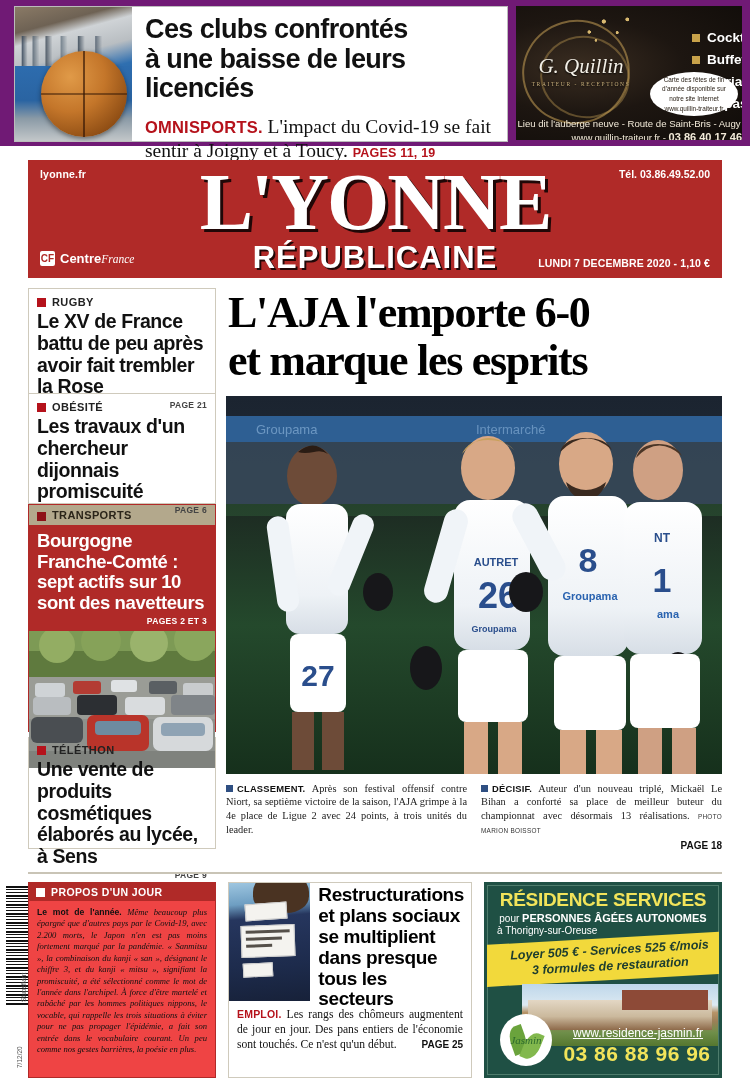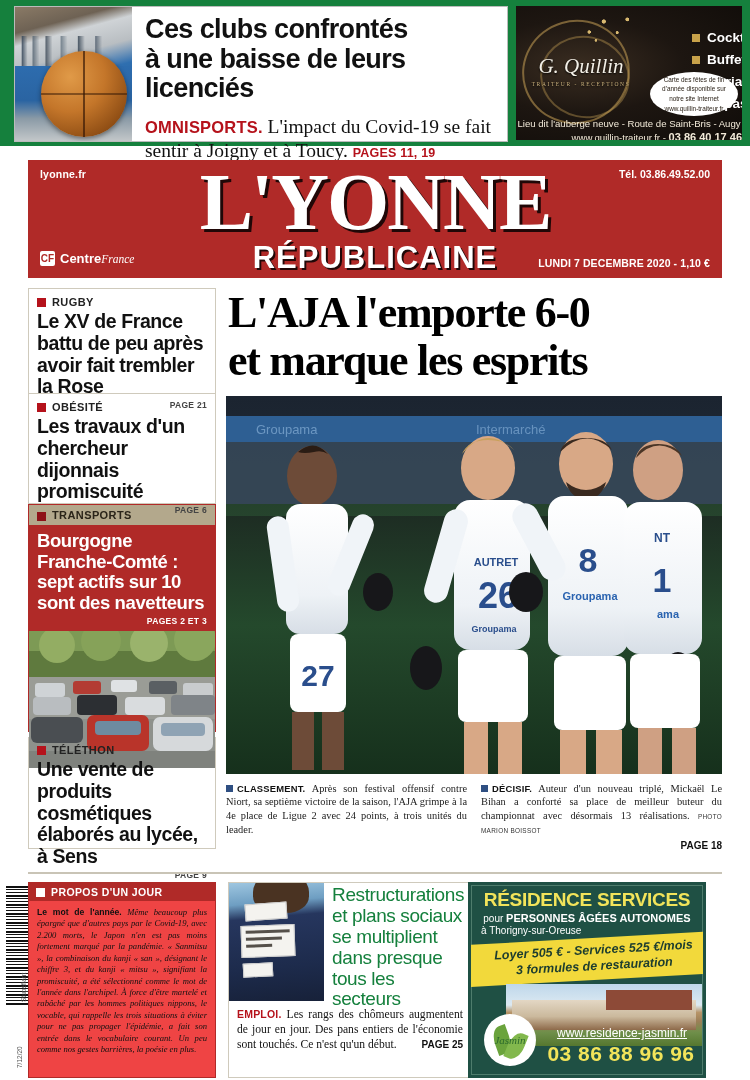--- a/index.html
+++ b/index.html
@@ -6,21 +6,21 @@
   html,body{margin:0;padding:0;}
   body{
     width:750px;height:1080px;overflow:hidden;
     background:#ffffff;
     font-family:"Liberation Sans", sans-serif;
     color:#111;
   }
   .page{position:relative;width:750px;height:1080px;background:#fff;}
 
   
-  .topstrip{position:absolute;left:0;top:0;width:750px;height:146px;background:#15803d;}
+  .topstrip{position:absolute;left:0;top:0;width:750px;height:146px;background:#701a75;}
   .top-teaser{
     position:absolute;left:14px;top:6px;width:492px;height:134px;
     border:1px solid #bbb;background:#fff;display:flex;
   }
   .teaser-photo{
     width:117px;height:100%;position:relative;overflow:hidden;
     background:linear-gradient(165deg,#8a7a66 0%,#6e6254 16%,#cfd3d6 24%,#b9bec2 38%,#2f6fb0 52%,#2a64a2 66%,#c9862f 78%,#9d5f20 100%);
   }
   .teaser-photo .gymfloor{position:absolute;left:0;bottom:0;width:100%;height:56%;
     background:linear-gradient(180deg,#2d6cae 0%,#2a64a2 46%,#8a9aa6 70%,#c3c7c9 100%);}
@@ -161,26 +161,26 @@
   .mid-photo .hair{position:absolute;left:24px;top:-12px;width:56px;height:42px;border-radius:50% 50% 40% 40%;
     background:#4a3322;}
   .mid-photo .sign{position:absolute;background:#f4f3ef;border:1px solid #ccc;}
   .mid-photo .s1{left:16px;top:20px;width:40px;height:15px;transform:rotate(-4deg);}
   .mid-photo .s2{left:12px;top:42px;width:52px;height:30px;transform:rotate(-2deg);}
   .mid-photo .s3{left:14px;top:80px;width:28px;height:12px;transform:rotate(-3deg);}
   .mid-photo .s2 i{position:absolute;left:4px;top:4px;right:4px;height:3px;background:#55504a;display:block;}
   .mid-photo .s2 i+i{top:11px;width:70%;}
   .mid-photo .s2 i+i+i{top:18px;width:50%;}
   .mid-headwrap{flex:1;padding:2px 7px 0 8px;box-sizing:border-box;}
-  .mid-head{font-size:19px;font-weight:400;line-height:1.10;letter-spacing:-.4px;color:#15803d;}
+  .mid-head{font-size:19px;font-weight:700;line-height:1.10;letter-spacing:-.4px;color:#000000;}
   .mid-cap{padding:6px 8px 4px 8px;font-family:"Liberation Serif",serif;font-size:11.6px;line-height:1.30;text-align:justify;color:#111;}
   .mid-cap b.lbl{font-family:"Liberation Sans",sans-serif;font-weight:700;font-size:10.5px;color:#b5121b;letter-spacing:.2px;}
   .mid-page{font-family:"Liberation Sans",sans-serif;font-weight:700;font-size:10px;float:right;margin-top:1px;}
 
-  .resad{position:absolute;left:468px;top:10px;width:238px;height:196px;background:#f9a8d4;
+  .resad{position:absolute;left:484px;top:10px;width:238px;height:196px;background:#f9a8d4;
     border:3px solid #1f5044;box-sizing:border-box;overflow:hidden;}
   .res-inner{position:relative;width:100%;height:100%;background:#1f5044;border:1px solid #4e7c6c;box-sizing:border-box;}
   .res-t1{text-align:center;color:#f2e45a;font-weight:700;font-size:19px;letter-spacing:-.3px;margin-top:3px;}
   .res-t2{text-align:center;color:#fff;font-size:11px;font-weight:700;margin-top:1px;}
   .res-t2 small{font-weight:400;font-size:10px;}
   .res-t3{text-align:left;color:#fff;font-size:10px;margin:1px 0 0 9px;}
   .res-band{position:absolute;left:-8px;top:52px;width:260px;background:#f2d93b;transform:rotate(-3.2deg);
     padding:5px 0 6px 0;text-align:center;}
   .res-band div{color:#1d3d2f;font-style:italic;font-weight:700;font-size:12.5px;line-height:1.24;}
   .res-photo{position:absolute;left:34px;top:98px;width:196px;height:62px;

